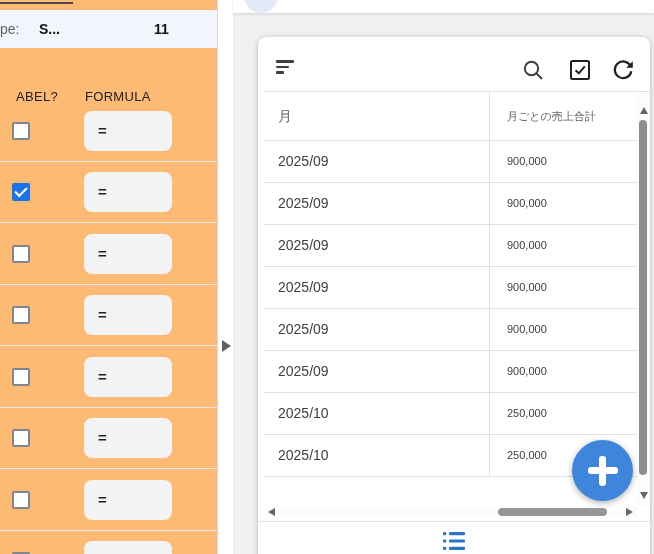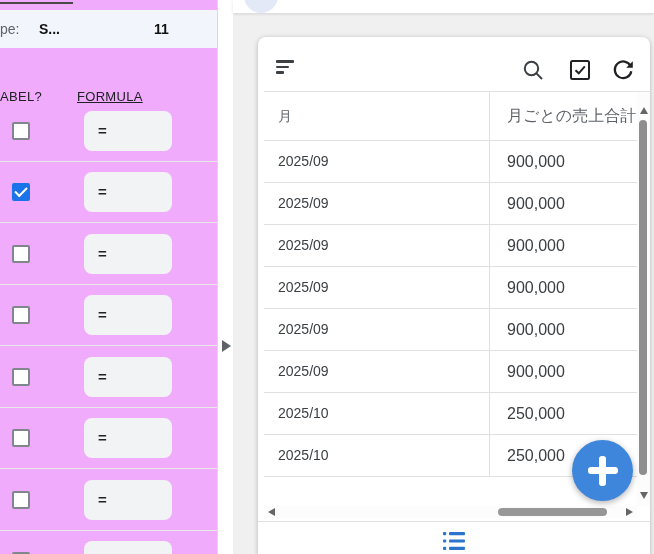--- a/index.html
+++ b/index.html
@@ -1,30 +1,30 @@
 <!DOCTYPE html>
 <html><head>
 <meta charset="utf-8">
 <style>
   * { margin:0; padding:0; box-sizing:border-box; }
   body { font-family:"Liberation Sans","DejaVu Sans",sans-serif; background:#fff; }
   #root { position:relative; width:654px; height:554px; overflow:hidden; background:#fff; }
 
   
-  .left-panel { position:absolute; left:0; top:0; width:218px; height:554px; background:#f0abfc; border-right:1px solid #d9d9d9;padding-left:38px; }
+  .left-panel { position:absolute; left:0; top:0; width:218px; height:554px; background:#fdba74; border-right:1px solid #d9d9d9;padding-left:38px; }
   .top-cut-line { position:absolute; left:0; top:2px; width:73px; height:2px; background:#4a4a4a; }
   .info-bar { position:absolute; left:0; top:10px; width:100%; height:38px; background:#f2f6fc; font-size:14px; }
   .info-bar span { position:absolute; top:0; line-height:38px; }
   .ib-type-label   { left:0;   color:#5f6368; }
   .ib-type-value   { left:39px; color:#111; font-weight:bold; }
   .ib-cols-label   { left:82px; color:#5f6368; }
   .ib-cols-value   { left:154px; color:#111; font-weight:bold; }
   .col-headers { position:absolute; top:89px; left:0; width:100%; font-size:13px; color:#202124; letter-spacing:.3px; }
-  .hdr-label   { position:absolute; left:0; }
-  .hdr-formula { position:absolute; left:77px;text-decoration:underline; }
+  .hdr-label   { position:absolute; left:16px; }
+  .hdr-formula { position:absolute; left:85px; }
   .rows-list { position:absolute; left:0; top:100px; width:100%; }
   .frow { position:relative; height:61.5px; border-bottom:1px solid #e8e8e8; }
   .cbx { position:absolute; left:12px; top:21.75px; width:18px; height:18px; border:2px solid #80868b; border-radius:2px; background:#fff; cursor:pointer; }
   .cbx.checked { border:none; background:#1a73e8; }
   .cbx.checked::after { content:""; position:absolute; left:3px; top:4px; width:10px; height:5px; border-left:2.5px solid #fff; border-bottom:2.5px solid #fff; transform:rotate(-45deg); }
   .ffield { position:absolute; left:84px; top:10.75px; width:88px; height:40px; background:#f1f3f4; border-radius:8px; font-weight:bold; font-size:15px; color:#202124; line-height:40px; padding-left:14px; }
 
   
   .gutter { position:absolute; left:219px; top:0; width:14px; height:554px; background:#fff; }
   .expand-arrow { position:absolute; left:3px; top:340px; width:0; height:0; border-top:6.5px solid transparent; border-bottom:6.5px solid transparent; border-left:9px solid #5f6368; cursor:pointer; }
@@ -43,21 +43,21 @@
   .search-btn  { left:263px; }
   .select-btn  { left:310px; }
   .refresh-btn { left:353px; }
 
   
   .ptable { position:absolute; left:6px; top:54px; width:386px; height:426px; border-top:1px solid #e0e0e0; background:#fff; }
   .trow { display:flex; width:373px; border-bottom:1px solid #e0e0e0; }
   .thead-row { height:49px; line-height:48px; color:#5f6368; }
   .tbody-row { height:42px; line-height:41px; color:#3c4043; cursor:pointer; }
   .trow .c1 { width:226px; padding-left:14px; border-right:1px solid #e0e0e0; font-size:14px; overflow:hidden; white-space:nowrap; }
-  .trow .c2 { flex:1; padding-left:17px; font-size:16px; overflow:hidden; white-space:nowrap; }
+  .trow .c2 { flex:1; padding-left:17px; font-size:11px; overflow:hidden; white-space:nowrap; }
 
   
   .vscroll { position:absolute; right:0; top:1px; width:13px; height:413px; background:#fcfcfc; }
   .vthumb { position:absolute; left:2px; top:27px; width:8px; height:355px; background:#8e8e8e; border-radius:4px; cursor:pointer; }
   .arr-up, .arr-down { position:absolute; left:3px; width:0; height:0; border-left:4.5px solid transparent; border-right:4.5px solid transparent; cursor:pointer; }
   .arr-up   { top:14px; border-bottom:7px solid #666; }
   .arr-down { top:399px; border-top:7px solid #666; }
   .hscroll { position:absolute; left:0; top:414px; width:373px; height:12px; background:#fcfcfc; }
   .hthumb { position:absolute; left:234px; top:2px; width:109px; height:8px; background:#979797; border-radius:4px; cursor:pointer; }
   .arr-left, .arr-right { position:absolute; top:1.5px; width:0; height:0; border-top:4.5px solid transparent; border-bottom:4.5px solid transparent; cursor:pointer; }

